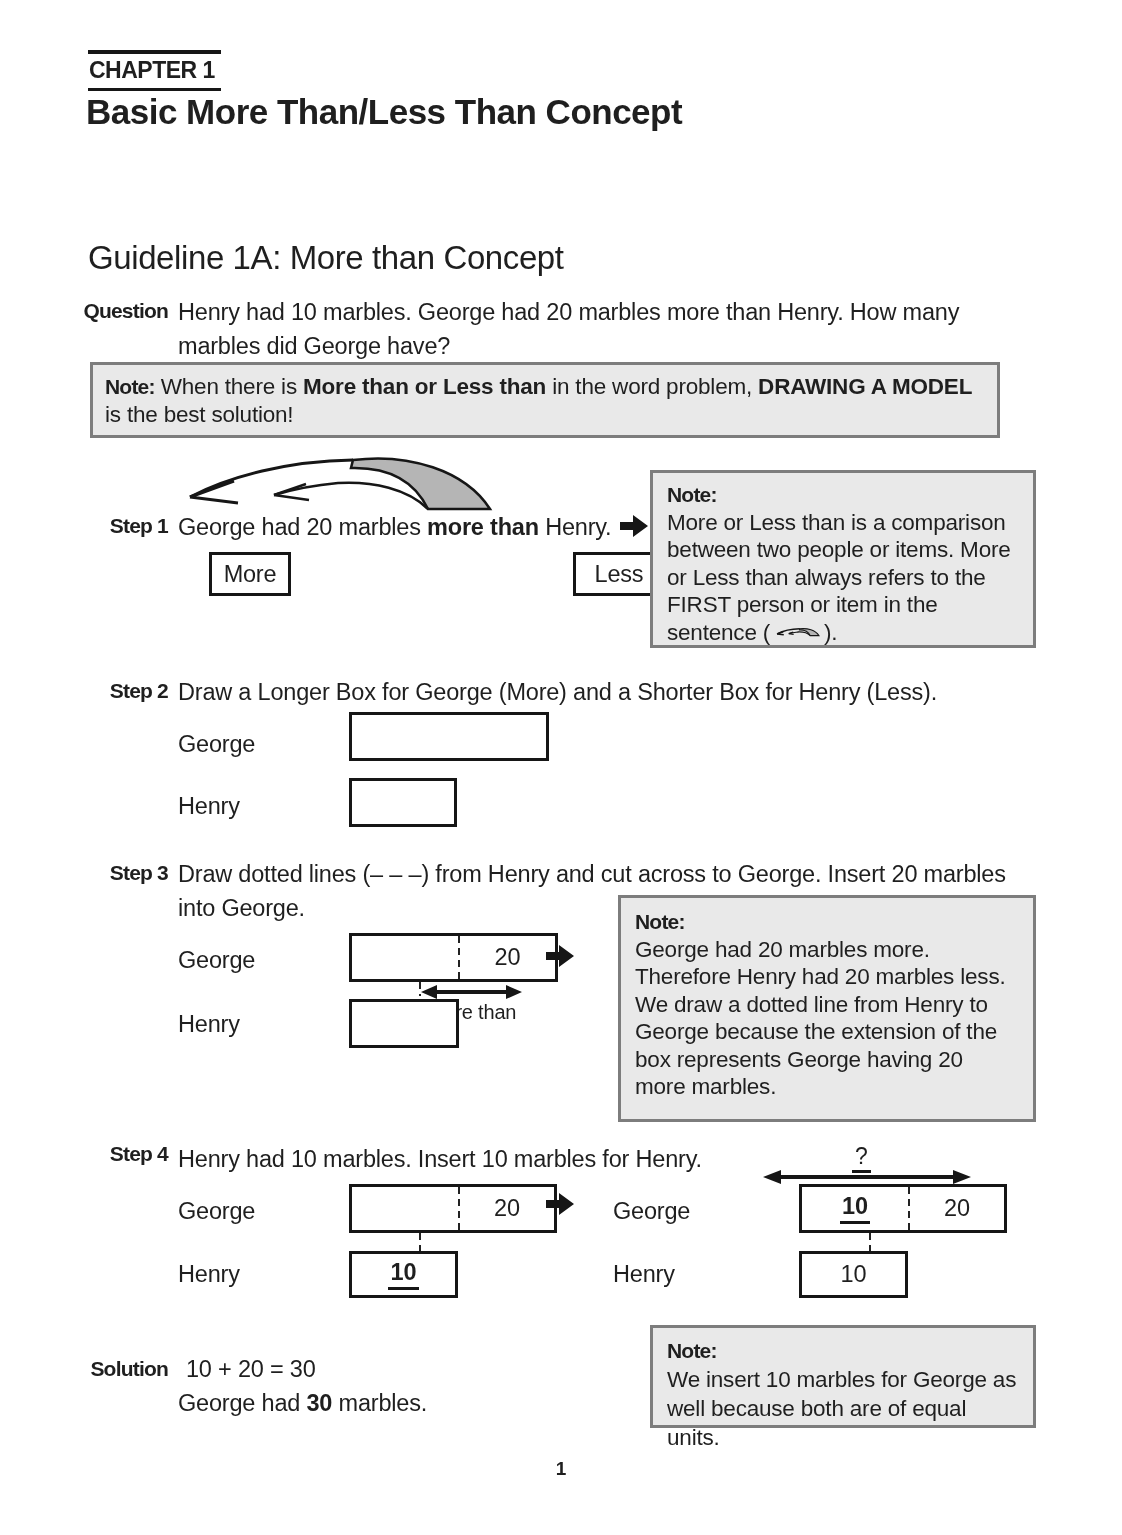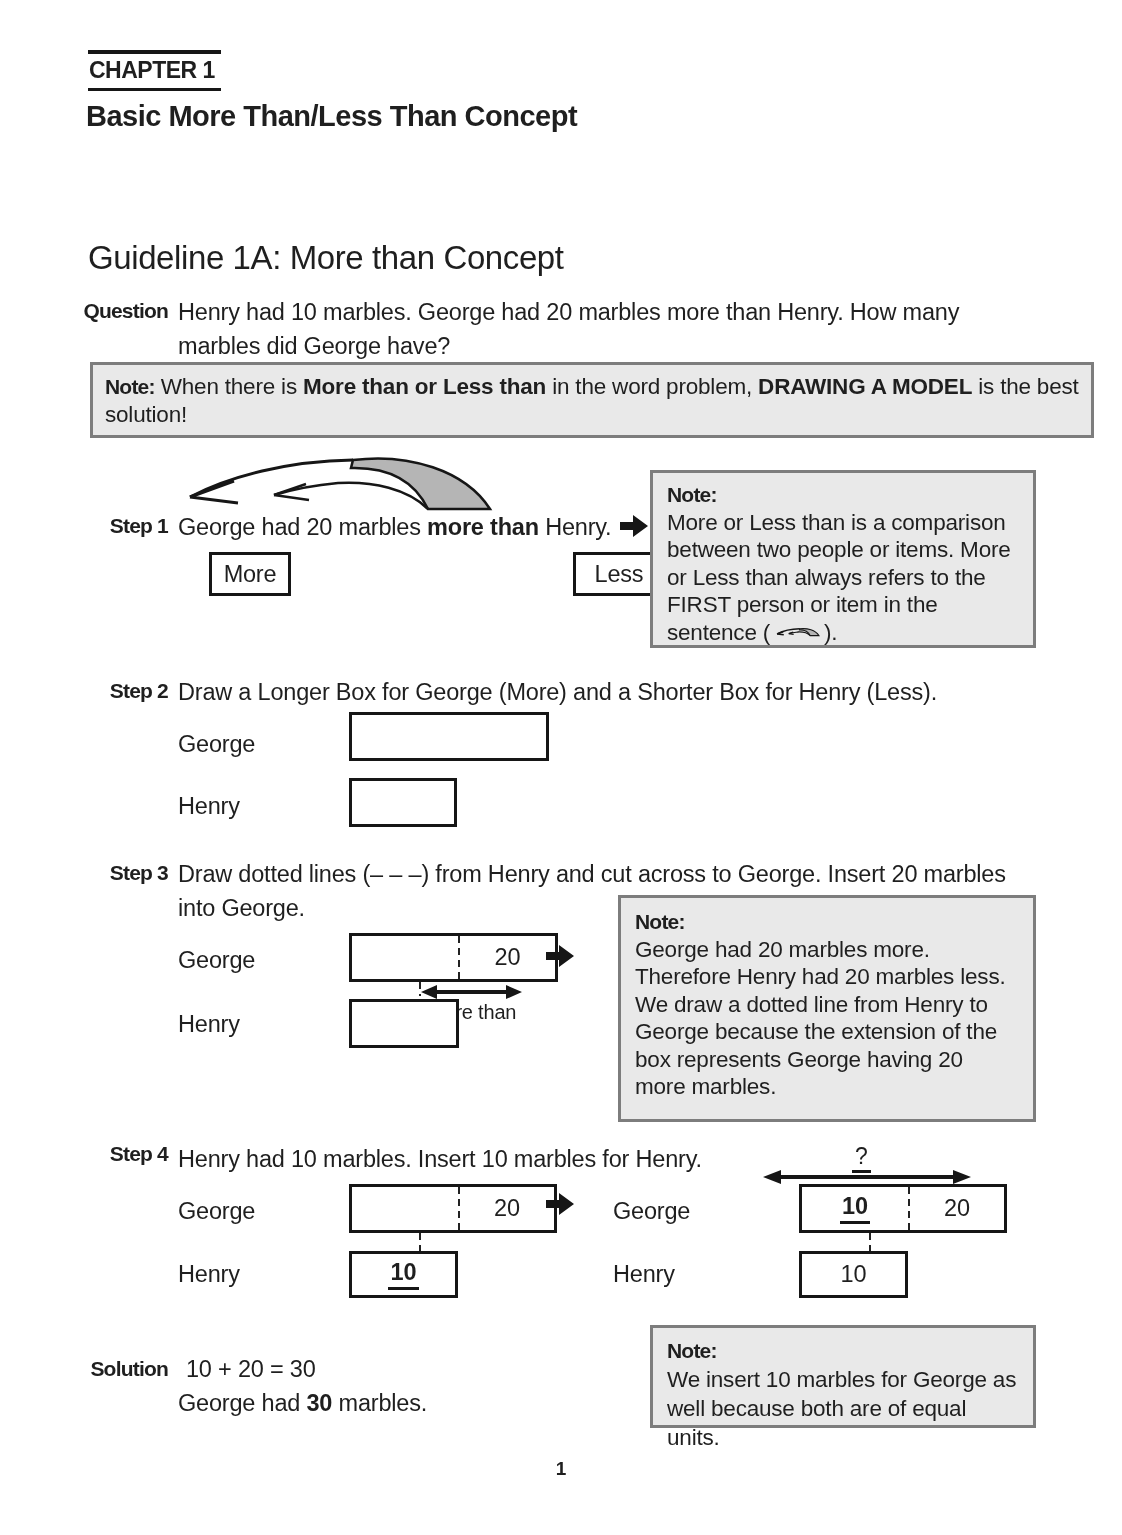--- a/index.html
+++ b/index.html
@@ -11,21 +11,21 @@
     overflow:hidden;
   }
   .abs { position:absolute; }
 
   .chapter-label {
     left:88px; top:50px;
     font-size:23px; font-weight:700; letter-spacing:-0.5px;
     border-top:4px solid #161616; border-bottom:3px solid #161616;
     padding:3px 6px 4px 1px;
   }
-  .doc-title { left:86px; top:92px; font-size:29px; font-weight:700; letter-spacing:-0.5px;margin-top:8px; }
+  .doc-title { left:86px; top:92px; font-size:35px; font-weight:700; letter-spacing:-0.5px; }
   .guideline { left:88px; top:239px; font-size:33px; font-weight:400; letter-spacing:-0.4px; }
 
   .side-label {
     left:60px; width:108px; text-align:right;
     font-size:21px; font-weight:700; letter-spacing:-0.8px;
   }
   .body-text { font-size:23.5px; line-height:34px; letter-spacing:-0.2px; }
   .bold { font-weight:700; }
 
   .note-box {
@@ -58,21 +58,21 @@
   <div class="abs chapter-label">CHAPTER 1</div>
   <h1 class="abs doc-title">Basic More Than/Less Than Concept</h1>
   <h2 class="abs guideline">Guideline 1A: More than Concept</h2>
 
   <div class="abs side-label" style="top:299px;">Question</div>
   <div class="abs body-text" style="left:178px; top:295px;">
     <div>Henry had 10 marbles. George had 20 marbles more than Henry. How many</div>
     <div>marbles did George have?</div>
   </div>
 
-  <div class="abs note-box" style="left:90px; top:362px; width:1004px; height:76px; padding:8px 12px;">
+  <div class="abs note-box" style="left:90px; top:362px; width:910px; height:76px; padding:8px 12px;">
     <span class="note-label">Note:</span><span> When there is </span><span class="bold">More than or Less than</span><span> in the word problem, </span><span class="bold">DRAWING A MODEL</span><span> is the best solution!</span>
   </div>
 
   <svg class="abs" style="left:168px; top:452px;" width="330" height="62" viewBox="0 0 330 62">
     <path d="M 185,8 C 240,1 297,18 322,57 L 260,57 C 246,28 220,15 183,16 Z" fill="#b5b5b5" stroke="#161616" stroke-width="2.5"></path>
     <path d="M 185,8 C 120,9 62,24 22,45" fill="none" stroke="#161616" stroke-width="3"></path>
     <path d="M 22,45 L 66,29 M 22,45 L 70,51" fill="none" stroke="#161616" stroke-width="3"></path>
     <path d="M 260,57 C 240,37 205,29 170,31 C 148,33 126,37 106,43" fill="none" stroke="#161616" stroke-width="2.5"></path>
     <path d="M 106,43 L 138,32 M 106,43 L 141,48" fill="none" stroke="#161616" stroke-width="2.5"></path>
   </svg>

